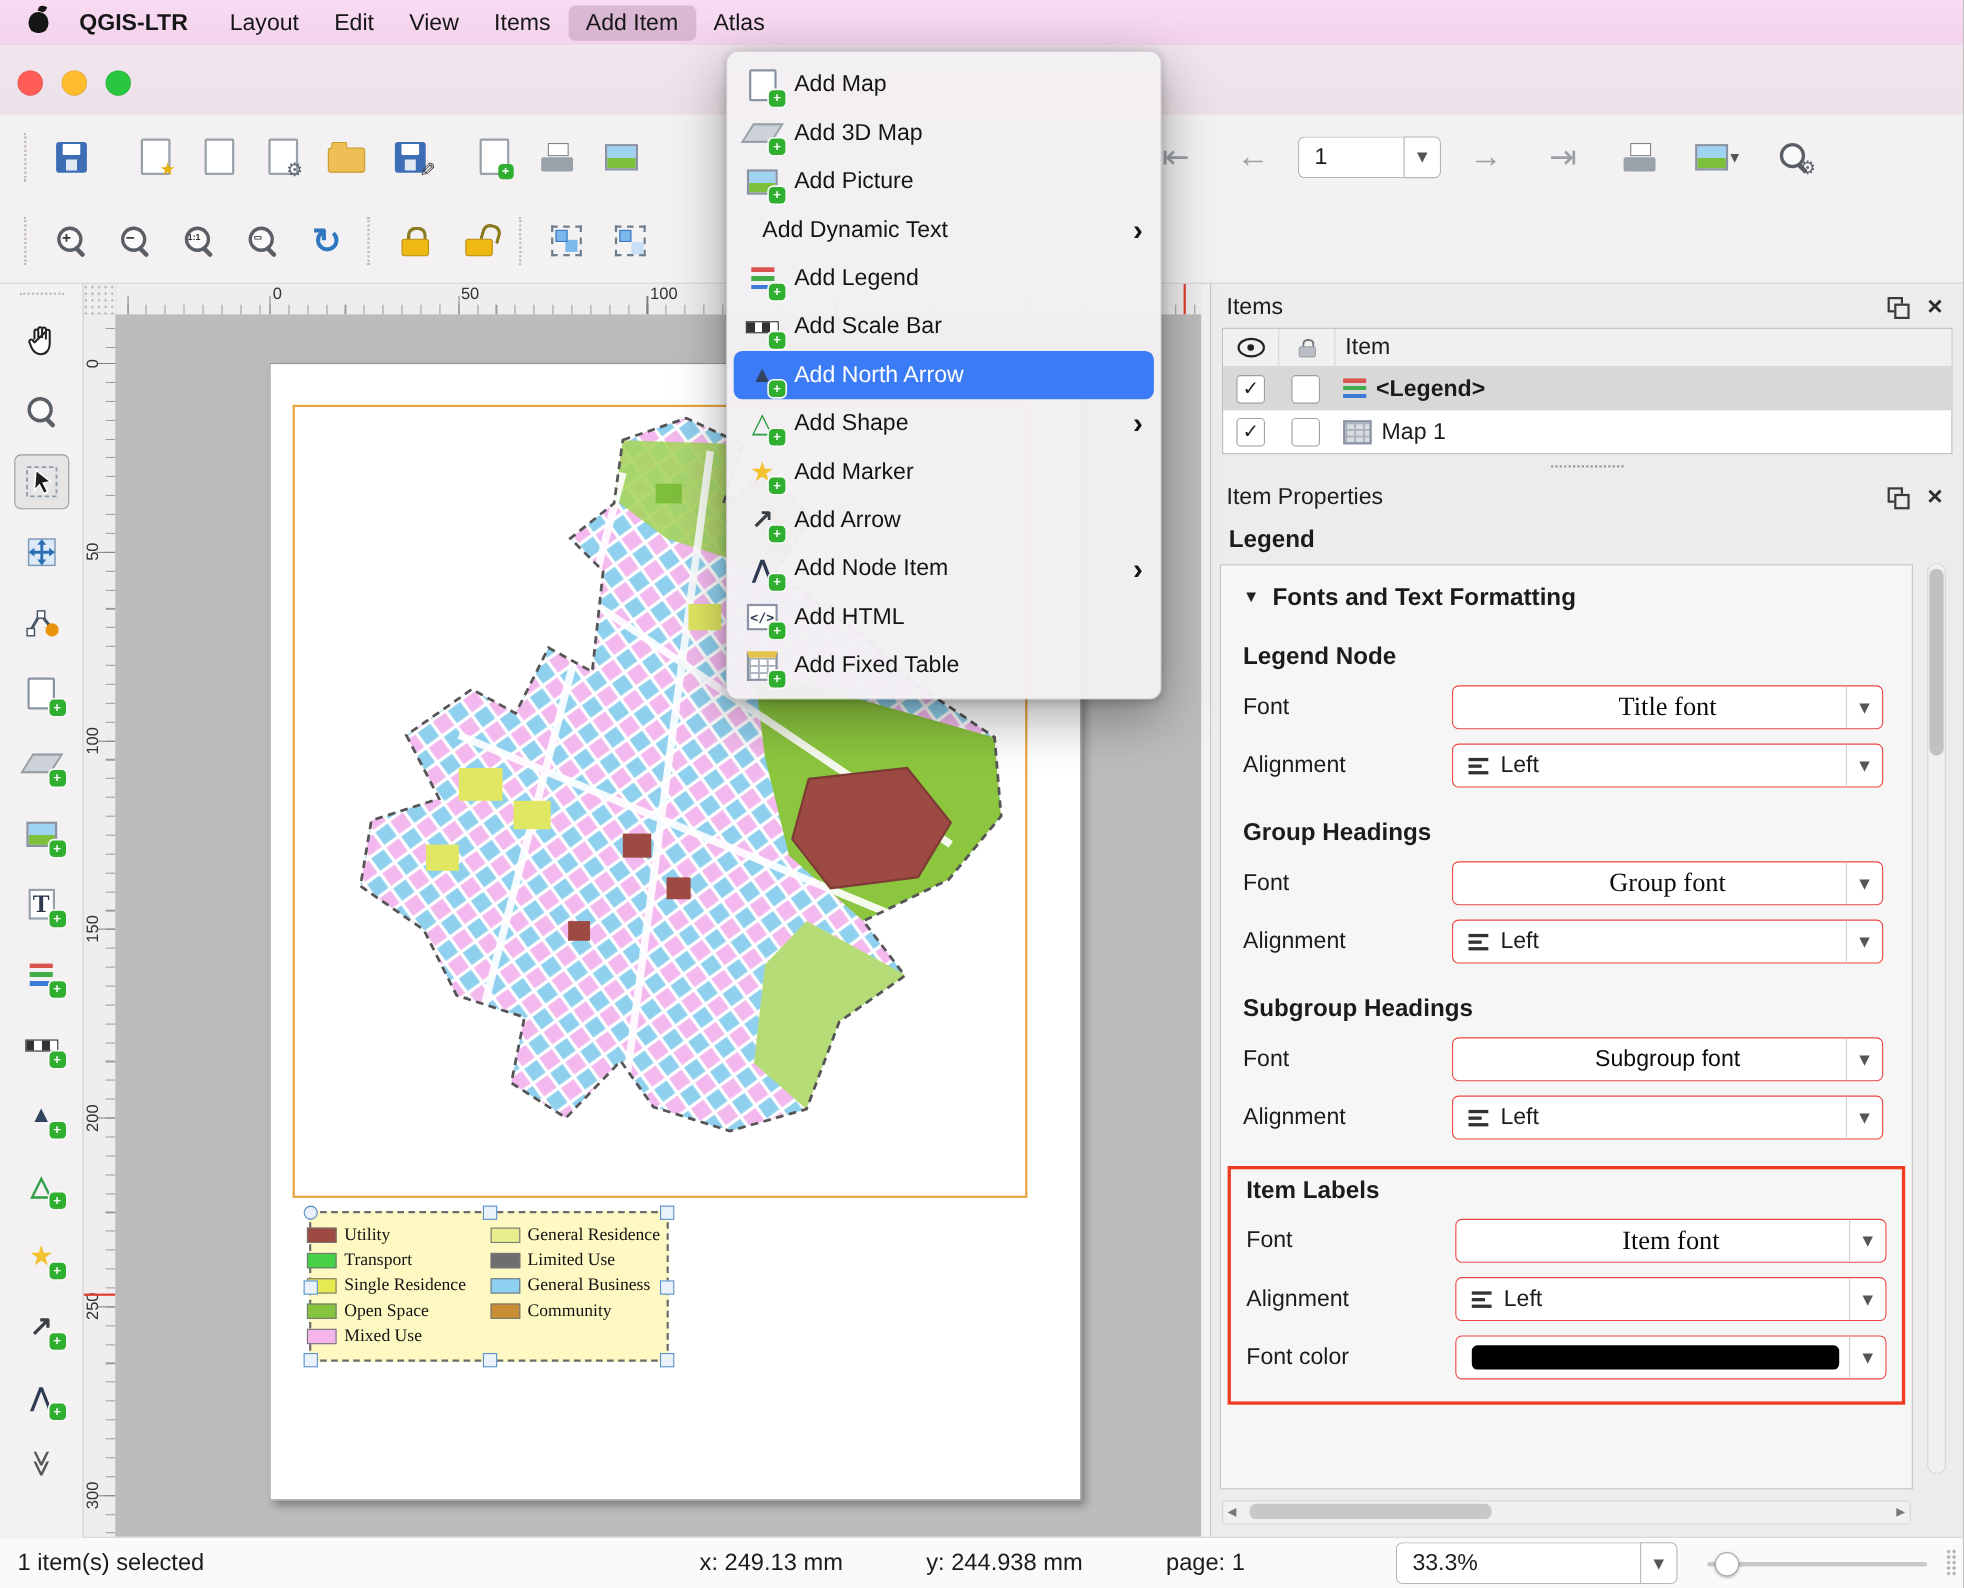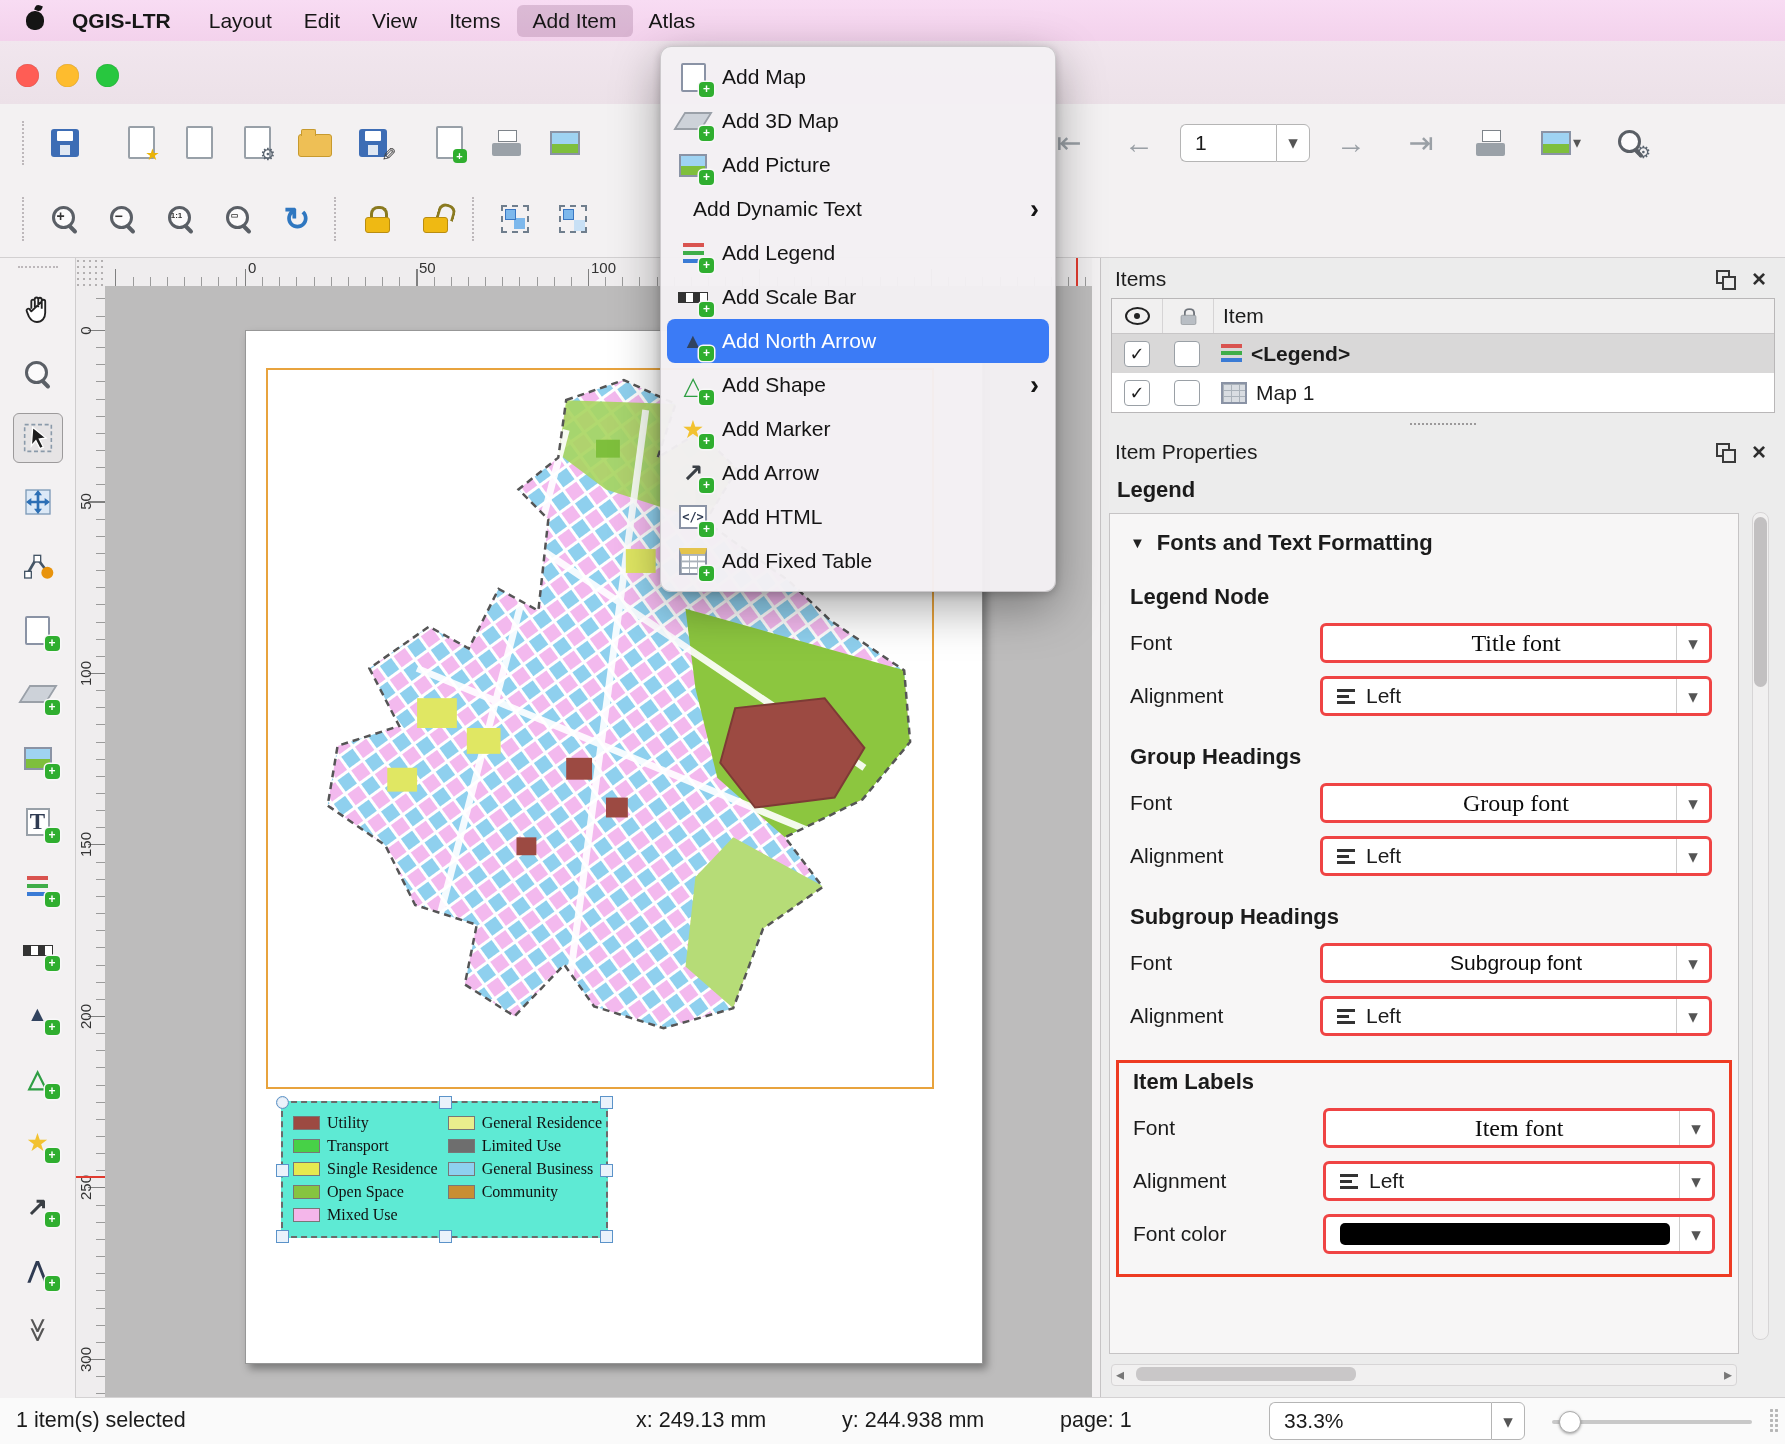--- a/index.html
+++ b/index.html
@@ -135,21 +135,21 @@
   .vr-label:nth-of-type(1){top:36px;} .vr-label:nth-of-type(2){top:207px;} .vr-label:nth-of-type(3){top:379px;}
   .vr-label:nth-of-type(4){top:550px;} .vr-label:nth-of-type(5){top:722px;} .vr-label:nth-of-type(6){top:893px;}
   .vr-label:nth-of-type(7){top:1065px;}
   .v-red{position:absolute;left:0;right:0;height:2px;background:#e03a2f;top:890px;}
   .canvas{position:absolute;left:105px;top:286px;width:987px;height:1112px;background:#bdbcbc;overflow:hidden;}
   .pagewrap{position:absolute;left:140px;top:44px;width:736px;height:1032px;background:#fff;border:1px solid #979797;box-shadow:4px 5px 8px rgba(0,0,0,.35);}
   .map-frame{position:absolute;left:20px;top:37px;width:668px;height:721px;border:2px solid #e8a33d;box-sizing:border-box;}
   .map-frame svg{display:block;width:100%;height:100%;}
   
   .legend-item{position:absolute;left:35px;top:770px;width:327px;height:137px;border:2px dashed #6b6b6b;box-sizing:border-box;
-        display:flex;padding:10px 6px 6px 10px;gap:10px;background:#5eead4;}
+        display:flex;padding:10px 6px 6px 10px;gap:22px;background:#fef9c3;justify-content:flex-end;}
   .leg-col{display:flex;flex-direction:column;gap:4px;}
   .leg-row{display:flex;align-items:center;gap:7px;height:19px;}
   .leg-swatch{width:25px;height:12px;border:1px solid #777;flex:0 0 auto;}
   .leg-label{font-family:"Liberation Serif","DejaVu Serif",serif;font-size:16px;color:#111;white-space:nowrap;}
   .handle{position:absolute;width:11px;height:11px;background:#eaf2fb;border:1.5px solid #5b93c9;}
   .handle.tl{left:-7px;top:-7px;} .handle.tm{left:50%;margin-left:-6px;top:-7px;} .handle.tr{right:-7px;top:-7px;}
   .handle.ml{left:-7px;top:50%;margin-top:-6px;} .handle.mr{right:-7px;top:50%;margin-top:-6px;}
   .handle.bl{left:-7px;bottom:-7px;} .handle.bm{left:50%;margin-left:-6px;bottom:-7px;} .handle.br{right:-7px;bottom:-7px;}
   
   .rightpanels{position:absolute;left:1100px;top:258px;right:0;bottom:46px;background:#ececec;border-left:1px solid #c6c4c5;
@@ -178,21 +178,21 @@
         background-image:linear-gradient(#aab2ba 1.5px,transparent 1.5px),linear-gradient(90deg,#aab2ba 1.5px,transparent 1.5px);background-size:8px 6px;}
   .dots-h{width:66px;height:4px;border-top:2px dotted #9b999a;margin:10px auto 6px;flex:0 0 auto;}
   .prop-subtitle{font-size:22px;font-weight:700;margin:8px 0 0 16px;flex:0 0 auto;}
   .prop-frame{flex:1;margin:10px 46px 0 8px;background:#f7f6f6;border:1px solid #c6c4c5;padding:14px 20px;overflow:hidden;position:relative;}
   .section-head{display:flex;align-items:center;gap:12px;margin-top:2px;}
   .disclosure::before{content:"\25BC";font-size:15px;color:#222;}
   .section-title{font-size:22px;font-weight:700;}
   .group-heading{font-size:22px;font-weight:700;margin-top:28px;}
   .prop-row{display:flex;align-items:center;margin-top:13px;}
   .prop-label{width:190px;font-size:21px;color:#1b1b1b;flex:0 0 auto;}
-  .dd{position:relative;flex:1;max-width:392px;height:40px;background:#fff;border:3px solid #ef4444;border-radius:6px;
+  .dd{position:relative;flex:1;max-width:392px;height:40px;background:#fff;border:1px solid #ef4444;border-radius:6px;
       display:flex;align-items:center;padding:0 42px 0 14px;box-sizing:border-box;}
   .dd-caret{position:absolute;right:0;top:0;bottom:0;width:32px;border-left:1px solid #cccccc;display:flex;align-items:center;justify-content:center;}
   .dd-caret::before{content:"\25BE";color:#555;font-size:19px;}
   .dd.fontdd{justify-content:center;padding-left:42px;}
   .dd.fontdd .dd-val{font-family:"Liberation Serif","DejaVu Serif",serif;font-size:24px;color:#0c0c0c;}
   .dd.fontdd.sansfont .dd-val{font-family:"Liberation Sans","DejaVu Sans",sans-serif;font-size:21px;}
   .dd.aligndd .dd-val{font-size:21px;}
   .align-icon{position:relative;width:18px;height:16px;margin-right:11px;flex:0 0 auto;}
   .align-icon::before{content:"";position:absolute;left:0;top:1px;width:18px;height:2.5px;background:#333;box-shadow:0 12px 0 #333;}
   .align-icon::after{content:"";position:absolute;left:0;top:7px;width:12px;height:2.5px;background:#333;}
@@ -756,20 +756,25 @@
         <span class="mi-icon plus" data-name="add-marker-icon"></span>
         <span class="mi-label" data-name="menu-item-label">Add Marker</span>
         <span class="mi-sub" data-name="submenu-chevron-icon"></span>
       </div>
         <div class="mi" data-name="menu-item">
         <span class="mi-icon plus" data-name="add-arrow-icon"></span>
         <span class="mi-label" data-name="menu-item-label">Add Arrow</span>
         <span class="mi-sub" data-name="submenu-chevron-icon"></span>
       </div>
         <div class="mi" data-name="menu-item">
+        <span class="mi-icon plus" data-name="add-node-item-icon"></span>
+        <span class="mi-label" data-name="menu-item-label">Add Node Item</span>
+        <span class="mi-sub submenu" data-name="submenu-chevron-icon"></span>
+      </div>
+        <div class="mi" data-name="menu-item">
         <span class="mi-icon plus" data-name="add-html-icon"></span>
         <span class="mi-label" data-name="menu-item-label">Add HTML</span>
         <span class="mi-sub" data-name="submenu-chevron-icon"></span>
       </div>
         <div class="mi" data-name="menu-item">
         <span class="mi-icon plus" data-name="add-fixed-table-icon"></span>
         <span class="mi-label" data-name="menu-item-label">Add Fixed Table</span>
         <span class="mi-sub" data-name="submenu-chevron-icon"></span>
       </div>
       </div>

